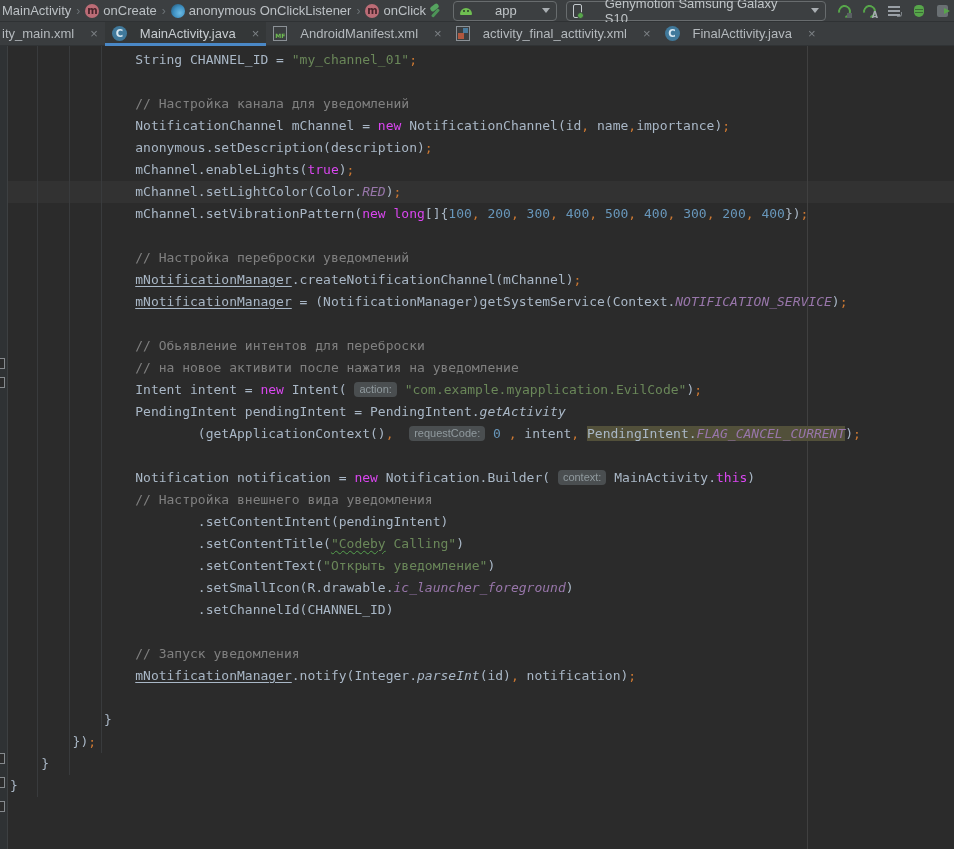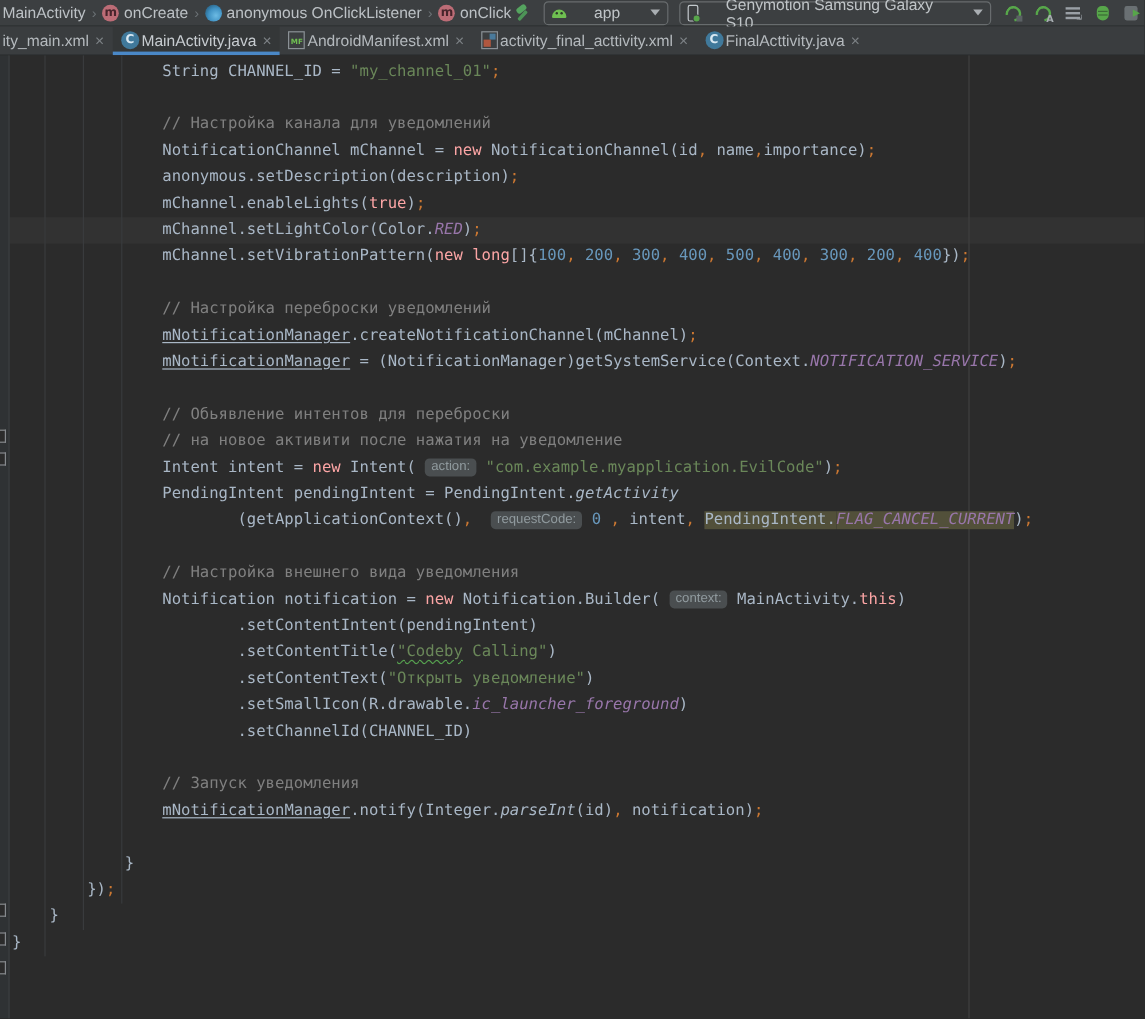--- a/index.html
+++ b/index.html
@@ -60,37 +60,37 @@
   .ic-debug{width:10px;height:12px;background:#57a64a;border-radius:5px 5px 6px 6px;margin:0 2px;}
   .ic-debug::before{content:"";position:absolute;left:1px;top:4px;width:8px;height:1.5px;background:#3c6b36;
              box-shadow:0 3px 0 0 #3c6b36;}
   .ic-attach-debugger{width:11px;height:12px;background:#6a7073;border-radius:2px;}
   .ic-attach-debugger::after{content:"";position:absolute;right:-2px;top:3px;width:0;height:0;
              border-top:3.5px solid transparent;border-bottom:3.5px solid transparent;border-left:6px solid #57a64a;}
 
   
   .tabbar{position:absolute;left:0;top:22px;width:954px;height:24px;background:#3a3d3f;display:flex;
           align-items:stretch;border-bottom:1px solid #303335;box-sizing:border-box;}
-  .tab{display:flex;align-items:center;gap:2px;padding:0 7px;color:#b4b9bd;font-size:13px;position:relative;
+  .tab{display:flex;align-items:center;gap:13px;padding:0 7px;color:#b4b9bd;font-size:13px;position:relative;
        cursor:default;white-space:nowrap;}
   .tab.cut{padding-left:2px;}
   .tab.selected{background:#343738;color:#c7ccd0;}
   .tab.selected::after{content:"";position:absolute;left:0;right:0;bottom:-1px;height:3px;background:#4a88c7;}
   .tab-close{color:#7d8286;font-size:13px;margin-left:3px;line-height:1;}
 
   
   .editor{position:absolute;left:0;top:46px;width:954px;height:803px;background:#2b2b2b;overflow:hidden;}
   .gutter{position:absolute;left:0;top:0;width:7px;height:803px;background:#2f3234;border-right:1px solid #3d4042;}
   .guide{position:absolute;top:0;width:1px;background:#393b3d;}
   .margin-line{position:absolute;top:0;left:807px;width:1px;height:803px;background:#404040;}
   .cur-line{position:absolute;left:7px;right:0;height:22px;background:#323232;}
   .fold{position:absolute;left:0;width:5px;height:11px;border:1px solid #85898d;border-left:none;background:#2b2b2b;box-sizing:border-box;}
   .code{position:absolute;left:10px;top:3px;font:13px/22px "DejaVu Sans Mono",monospace;color:#a9b7c6;}
   .cl{height:22px;white-space:pre;}
-  .d{color:#a9b7c6;} .kw{color:#fca5a5;} .str{color:#6a8759;} .cmt{color:#808080;}
+  .d{color:#a9b7c6;} .kw{color:#d946ef;} .str{color:#6a8759;} .cmt{color:#808080;}
   .num{color:#6897bb;} .semi{color:#cc7832;}
   .con{color:#9876aa;font-style:italic;}
   .sm{font-style:italic;}
   .fld{text-decoration:underline;text-underline-offset:2px;}
   .hl{background:#52503a;}
   .typo{text-decoration:underline wavy #55a04e;text-decoration-thickness:1px;text-underline-offset:2px;}
   .chip{display:inline-block;background:#4a4e50;color:#909a9e;border-radius:4px;padding:0 5px;
         font:11px/15px "Liberation Sans",sans-serif;vertical-align:1px;}
 </style>
 </head>
@@ -195,22 +195,22 @@
         <div class="cl"><span class="cmt">                // Настройка переброски уведомлений</span></div>
         <div class="cl"><span class="d">                </span><span class="fld">mNotificationManager</span><span class="d">.createNotificationChannel(mChannel)</span><span class="semi">;</span></div>
         <div class="cl"><span class="d">                </span><span class="fld">mNotificationManager</span><span class="d"> = (NotificationManager)getSystemService(Context.</span><span class="con">NOTIFICATION_SERVICE</span><span class="d">)</span><span class="semi">;</span></div>
         <div class="cl"></div>
         <div class="cl"><span class="cmt">                // Обьявление интентов для переброски</span></div>
         <div class="cl"><span class="cmt">                // на новое активити после нажатия на уведомление</span></div>
         <div class="cl"><span class="d">                Intent intent = </span><span class="kw">new</span><span class="d"> Intent( </span><span class="chip">action:</span><span class="d"> </span><span class="str">"com.example.myapplication.EvilCode"</span><span class="d">)</span><span class="semi">;</span></div>
         <div class="cl"><span class="d">                PendingIntent pendingIntent = PendingIntent.</span><span class="sm">getActivity</span></div>
         <div class="cl"><span class="d">                        (getApplicationContext()</span><span class="semi">,</span><span class="d">  </span><span class="chip">requestCode:</span><span class="d"> </span><span class="num">0</span><span class="d"> </span><span class="semi">,</span><span class="d"> intent</span><span class="semi">,</span><span class="d"> </span><span class="d hl">PendingIntent.</span><span class="con hl">FLAG_CANCEL_CURRENT</span><span class="d">)</span><span class="semi">;</span></div>
         <div class="cl"></div>
+        <div class="cl"><span class="d">                Notification notification = </span><span class="kw">new</span><span class="d"> Notification.Builder( </span><span class="chip">context:</span><span class="d"> MainActivity.</span><span class="kw">this</span><span class="d">)</span></div>
         <div class="cl"><span class="cmt">                // Настройка внешнего вида уведомления</span></div>
-        <div class="cl"><span class="d">                Notification notification = </span><span class="kw">new</span><span class="d"> Notification.Builder( </span><span class="chip">context:</span><span class="d"> MainActivity.</span><span class="kw">this</span><span class="d">)</span></div>
         <div class="cl"><span class="d">                        .setContentIntent(pendingIntent)</span></div>
         <div class="cl"><span class="d">                        .setContentTitle(</span><span class="str typo">"Codeby</span><span class="str"> Calling"</span><span class="d">)</span></div>
         <div class="cl"><span class="d">                        .setContentText(</span><span class="str">"Открыть уведомление"</span><span class="d">)</span></div>
         <div class="cl"><span class="d">                        .setSmallIcon(R.drawable.</span><span class="con">ic_launcher_foreground</span><span class="d">)</span></div>
         <div class="cl"><span class="d">                        .setChannelId(CHANNEL_ID)</span></div>
         <div class="cl"></div>
         <div class="cl"><span class="cmt">                // Запуск уведомления</span></div>
         <div class="cl"><span class="d">                </span><span class="fld">mNotificationManager</span><span class="d">.notify(Integer.</span><span class="sm">parseInt</span><span class="d">(id)</span><span class="semi">,</span><span class="d"> notification)</span><span class="semi">;</span></div>
         <div class="cl"></div>
         <div class="cl"><span class="d">            }</span></div>

